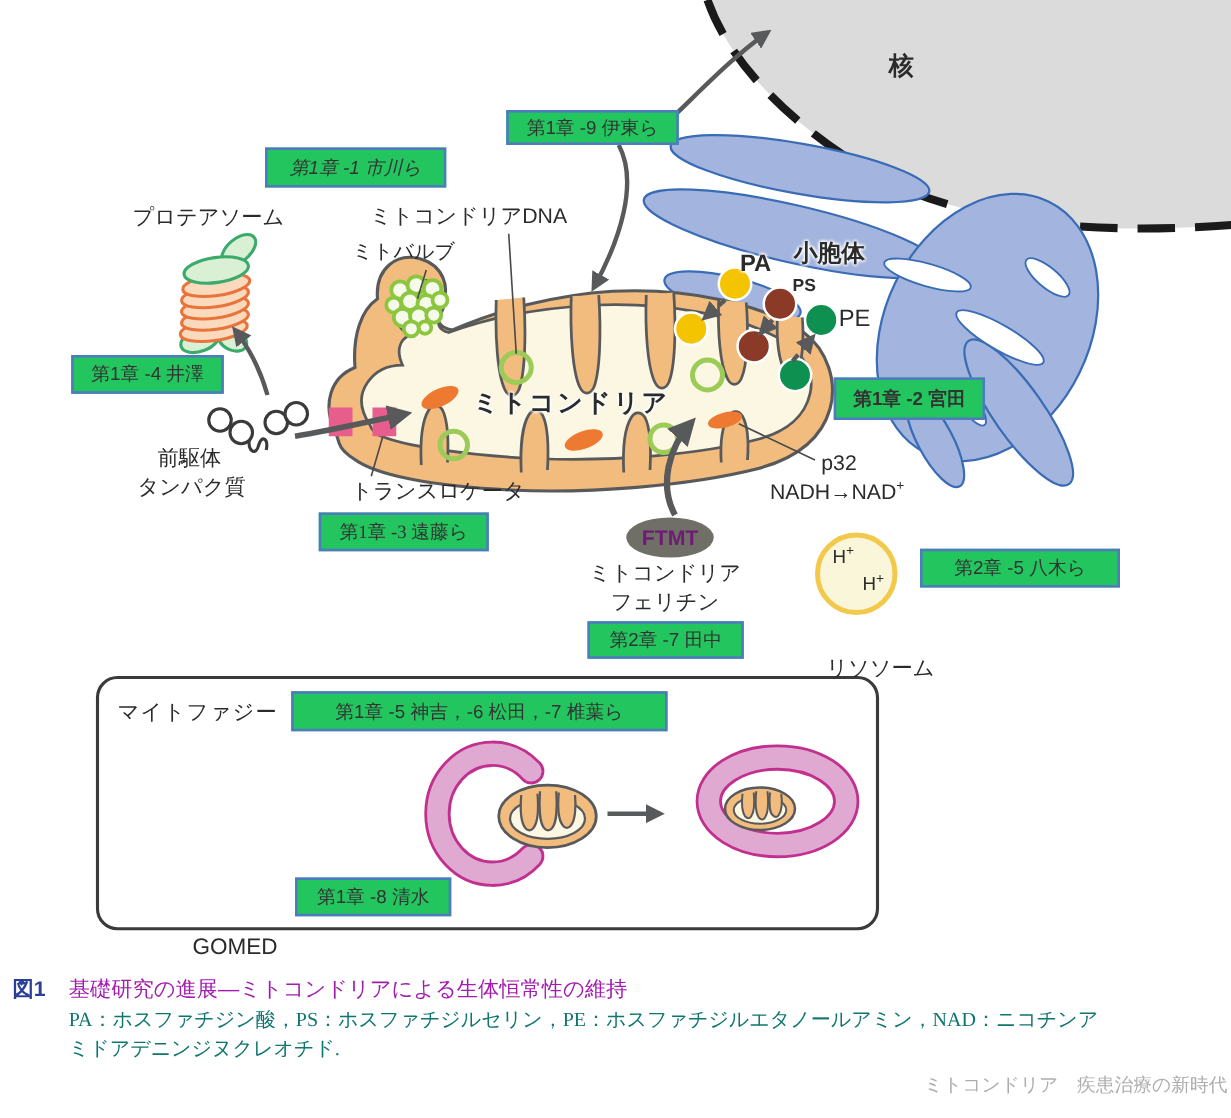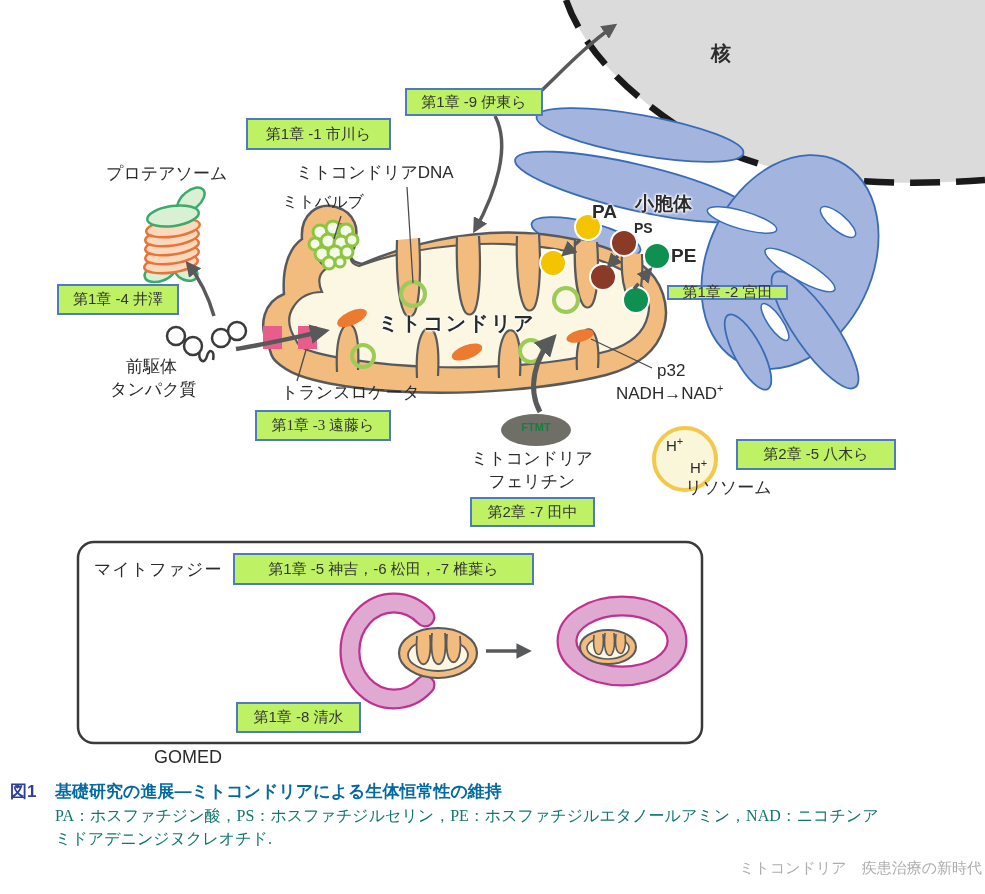--- a/index.html
+++ b/index.html
@@ -5,26 +5,26 @@
   html,body{margin:0;padding:0;background:#fff;}
   #stage{position:relative;width:985px;height:894px;background:#fff;overflow:hidden;
          font-family:"Liberation Sans",sans-serif;color:#231f20;}
   #diagram-svg{position:absolute;left:0;top:0;}
   .lbl{position:absolute;white-space:nowrap;font-size:17px;color:#2b2b2b;line-height:1.15;}
   .lbl.small{font-size:16px;}
   .lbl.bold{font-weight:bold;}
   .lbl.halo{text-shadow:0 0 3px #fff,0 0 3px #fff,0 0 3px #fff,0 0 3px #fff;}
   .lbl.cx{transform:translateX(-50%);text-align:center;}
   .chapter-box{position:absolute;display:flex;align-items:center;justify-content:center;
-         background:#bef264;border:2px solid #4f79c1;font-size:15px;color:#333;
+         background:#22c55e;border:2px solid #4f79c1;font-size:15px;color:#333;
          white-space:nowrap;box-sizing:border-box;padding:0 22px;}
-  .ftmt-label{position:absolute;color:#15803d;font-weight:bold;font-size:11px;transform:translateX(-50%);}
+  .ftmt-label{position:absolute;color:#701a75;font-weight:bold;font-size:17px;transform:translateX(-50%);}
   sup{font-size:11px;vertical-align:super;line-height:0;}
   .caption-figno{position:absolute;left:10px;top:780px;font-size:17px;font-weight:bold;color:#2b3f97;}
-  .caption-title{position:absolute;left:55px;top:780px;font-size:17px;font-weight:bold;color:#0369a1;}
+  .caption-title{position:absolute;left:55px;top:780px;font-size:17px;font-weight:normal;color:#a21caf;}
   .caption-line{position:absolute;left:55px;font-family:"Liberation Serif",serif;font-size:16px;color:#0f766e;}
   .credit{position:absolute;right:3px;top:859px;font-size:15px;color:#adadad;}
 </style>
 </head>
 <body>
 
 <div id="stage">
 
 <svg id="diagram-svg" width="985" height="894" viewBox="0 0 985 894">
   <defs>
@@ -181,49 +181,49 @@
     <ellipse cx="608" cy="648" rx="21" ry="11" fill="#fbf7e2" stroke="#58595b" stroke-width="1.6"></ellipse>
     <g fill="#f2bc7e" stroke="#58595b" stroke-width="1.6" stroke-linejoin="round">
       <path d="M 594,635 C 593,644 594,650 596,653 C 598,655 600,655 601,653 C 603,650 604,644 603,634"></path>
       <path d="M 605,633 C 604,643 605,651 607,654 C 609,656 611,656 612,654 C 614,651 615,643 614,633"></path>
       <path d="M 616,634 C 615,643 616,650 618,652 C 620,654 622,654 623,652 C 625,649 626,643 625,635"></path>
     </g>
   </g>
 </svg>
 
 <div class="chapter-box" style="left:405px;top:88px;width:138px;height:28px;">第1章 -9 伊東ら</div>
-<div class="chapter-box" style="left:246px;top:118px;width:145px;height:32px;">第1章 -1 市川ら</div>
+<div class="chapter-box" style="left:212px;top:118px;width:145px;height:32px;font-style:italic;">第1章 -1 市川ら</div>
 <div class="chapter-box" style="left:57px;top:284px;width:122px;height:31px;">第1章 -4 井澤</div>
-<div class="chapter-box" style="left:667px;top:285px;width:121px;height:15px;">第1章 -2 宮田</div>
+<div class="chapter-box" style="left:667px;top:302px;width:121px;height:34px;font-weight:bold;">第1章 -2 宮田</div>
 <div class="chapter-box" style="left:255px;top:410px;width:136px;height:31px;font-family:Liberation Serif, serif;">第1章 -3 遠藤ら</div>
 <div class="chapter-box" style="left:470px;top:497px;width:125px;height:30px;">第2章 -7 田中</div>
 <div class="chapter-box" style="left:736px;top:439px;width:160px;height:31px;">第2章 -5 八木ら</div>
 <div class="chapter-box" style="left:233px;top:553px;width:301px;height:32px;">第1章 -5 神吉，-6 松田，-7 椎葉ら</div>
 <div class="chapter-box" style="left:236px;top:702px;width:125px;height:31px;">第1章 -8 清水</div>
 
 <div class="lbl bold" style="left:711px;top:42px;font-size:20px;">核</div>
 <div class="lbl bold halo" style="left:635px;top:193px;font-size:19px;">小胞体</div>
 <div class="lbl" style="left:106px;top:164px;">プロテアソーム</div>
 <div class="lbl" style="left:296px;top:163px;">ミトコンドリアDNA</div>
 <div class="lbl small" style="left:282px;top:193px;">ミトバルブ</div>
 <div class="lbl" style="left:126px;top:357px;">前駆体</div>
 <div class="lbl" style="left:110px;top:380px;">タンパク質</div>
 <div class="lbl" style="left:281px;top:383px;">トランスロケータ</div>
 <div class="lbl bold halo cx" style="left:457px;top:312px;font-size:20px;letter-spacing:2px;">ミトコンドリア</div>
 <div class="lbl halo" style="left:592px;top:201px;font-size:19px;font-weight:600;">PA</div>
 <div class="lbl halo" style="left:634px;top:220px;font-size:14px;font-weight:600;">PS</div>
-<div class="lbl halo" style="left:671px;top:245px;font-size:19px;font-weight:700;">PE</div>
+<div class="lbl halo" style="left:671px;top:245px;font-size:19px;font-weight:400;">PE</div>
 <div class="lbl" style="left:657px;top:361px;">p32</div>
 <div class="lbl" style="left:616px;top:384px;"><span>NADH→NAD</span><sup>+</sup></div>
 <div class="ftmt-label" style="left:536px;top:421px;">FTMT</div>
 <div class="lbl cx" style="left:532px;top:449px;">ミトコンドリア</div>
 <div class="lbl cx" style="left:532px;top:472px;">フェリチン</div>
 <div class="lbl" style="left:666px;top:437px;font-size:15px;"><span>H</span><sup>+</sup></div>
 <div class="lbl" style="left:690px;top:459px;font-size:15px;"><span>H</span><sup>+</sup></div>
-<div class="lbl" style="left:661px;top:478px;margin-left:24px;">リソソーム</div>
+<div class="lbl" style="left:661px;top:525px;">リソソーム</div>
 <div class="lbl" style="left:94px;top:560px;letter-spacing:1px;">マイトファジー</div>
 <div class="lbl" style="left:154px;top:707px;font-size:18px;margin-top:40px;">GOMED</div>
 
 <div class="caption-figno">図1</div>
 <div class="caption-title">基礎研究の進展―ミトコンドリアによる生体恒常性の維持</div>
 <div class="caption-line" style="top:806px;">PA：ホスファチジン酸，PS：ホスファチジルセリン，PE：ホスファチジルエタノールアミン，NAD：ニコチンア</div>
 <div class="caption-line" style="top:829px;">ミドアデニンジヌクレオチド.</div>
 <div class="credit">ミトコンドリア　疾患治療の新時代</div>
 
 </div>

